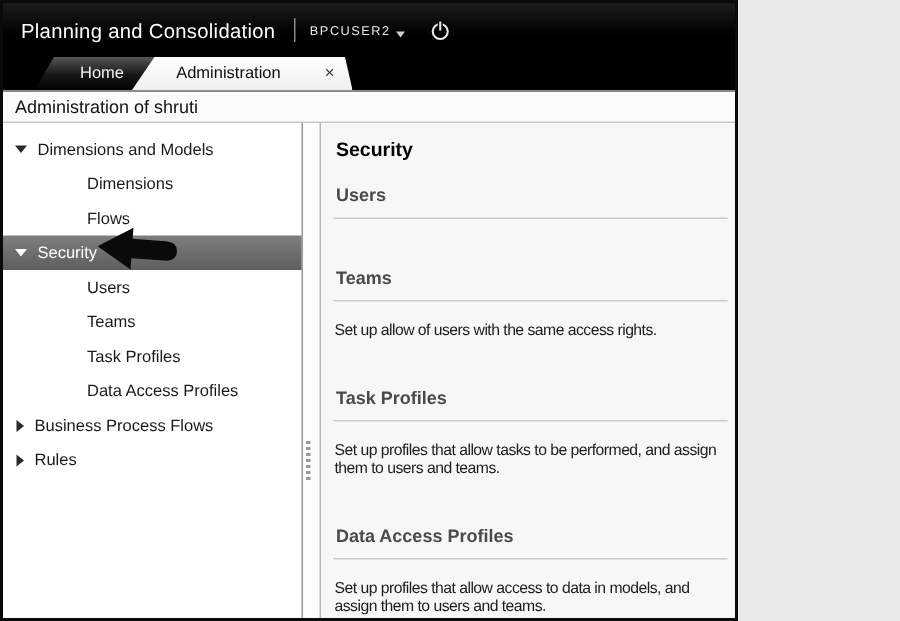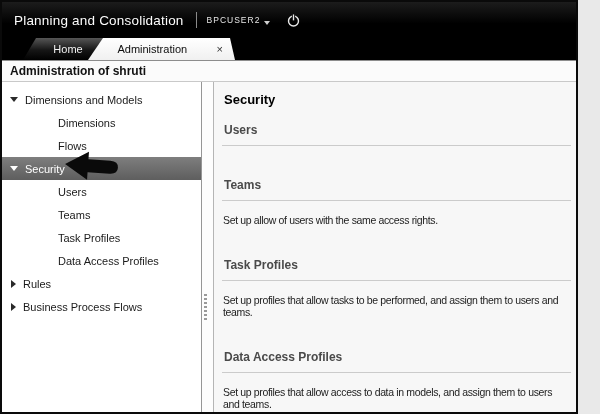--- a/index.html
+++ b/index.html
@@ -1,20 +1,20 @@
 <!DOCTYPE html>
 <html><head>
 <meta charset="utf-8">
 <style>
   * { margin:0; padding:0; box-sizing:border-box; }
   html,body { background:#e9e9e9; }
   body { font-family:"Liberation Sans", sans-serif; }
 
   .screen{
-    position:relative; width:578px; height:414px;
+    position:relative; width:492px; height:414px;
     border:2px solid #0a0a0a; background:#fff; overflow:hidden;
   }
 
   
   .titlebar{
     position:relative; height:36px; background:linear-gradient(#1c1c1c,#000 60%);
     display:flex; align-items:center; color:#fff;
   }
   .app-title{ margin-left:12px; font-size:13.5px; letter-spacing:.2px; color:#fdfdfd; }
   .tb-divider{ width:0; height:16px; border-left:1px solid #8a8a8a; margin:0 10px 0 12px; }
@@ -39,21 +39,21 @@
     background:linear-gradient(#ffffff,#f0f0f0);
     clip-path:polygon(15px 0, calc(100% - 5px) 0, 100% 100%, 0 100%);
     z-index:2;
   }
   .tab-admin .tab-label{ flex:1; text-align:center; }
   .tab-close{ font-size:11px; line-height:10px; color:#333; margin-right:12px; cursor:pointer; }
 
   
   .subheader{
     height:21px; background:#fbfbfb; border-bottom:1px solid #c9c9c9;
-    font-size:12px; font-weight:bold; color:#121212;
+    font-size:12px; font-weight:normal; color:#121212;
     display:flex; align-items:center; padding-left:8px;
   }
 
   
   .body{ display:flex; height:330px; background:#3b82f6; }
 
   .sidebar{ width:200px; border-right:1px solid #969696; padding-top:6px; background:#fff; }
   .row{ height:23px; display:flex; align-items:center; font-size:11px; color:#1a1a1a; cursor:pointer; }
   .row .tri{ display:inline-block; }
   .tri-down{ width:0; height:0; border-left:4px solid transparent; border-right:4px solid transparent;
@@ -135,25 +135,25 @@
         <span class="lbl">Teams</span>
       </div>
       <div class="row lvl1">
         <span class="lbl">Task Profiles</span>
       </div>
       <div class="row lvl1">
         <span class="lbl">Data Access Profiles</span>
       </div>
       <div class="row lvl0">
         <span class="tri tri-right"></span>
-        <span class="lbl">Rules</span>
+        <span class="lbl">Business Process Flows</span>
       </div>
       <div class="row lvl0">
         <span class="tri tri-right"></span>
-        <span class="lbl">Business Process Flows</span>
+        <span class="lbl">Rules</span>
       </div>
     </div>
 
     <div class="gutter">
       <div class="grip"></div>
     </div>
 
     <div class="main">
       <h1>Security</h1>
 

